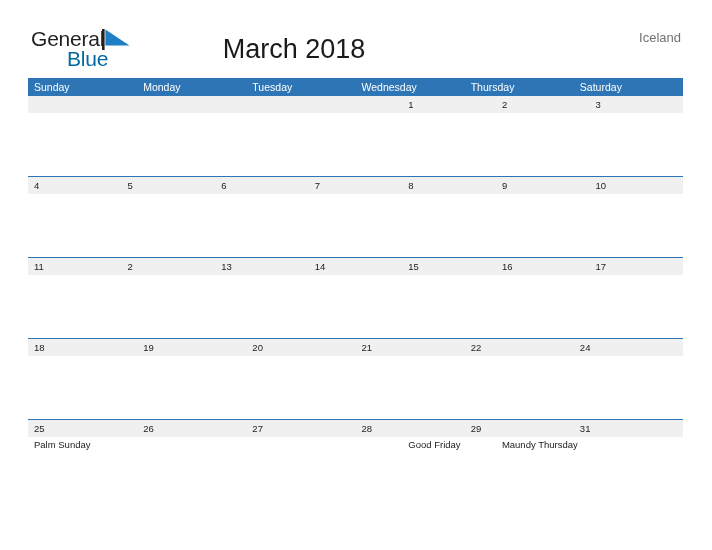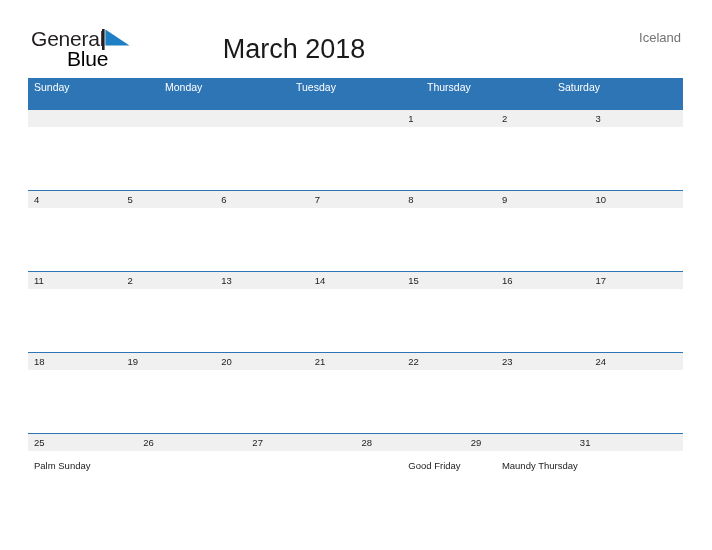--- a/index.html
+++ b/index.html
@@ -48,21 +48,21 @@
     color: #231f20;
     font-family: "Liberation Sans", sans-serif;
   }
   .logo-blue {
     position: absolute;
     left: 36px;
     top: 20px;
     font-size: 21px;
     line-height: 21px;
     letter-spacing: -0.2px;
-    color: #000000;
+    color: #0369a1;
     font-family: "Liberation Sans", sans-serif;
   }
   .logo-flag {
     position: absolute;
     left: 71px;
     top: 1px;
     width: 28px;
     height: 21px;
   }
 
@@ -94,21 +94,21 @@
   .calendar {
     position: absolute;
     left: 28px;
     top: 78px;
     width: 655px;
   }
 
   .weekday-row {
     display: flex;
     width: 655px;
-    height: 32px;
+    height: 18px;
     background: #2e75b6;
   }
   .weekday-cell {
     flex: 1 1 0;
     font-size: 10.5px;
     line-height: 18px;
     color: #ffffff;
     padding-left: 6px;
     box-sizing: border-box;
     white-space: nowrap;
@@ -142,21 +142,21 @@
 
   .events-strip {
     display: flex;
     width: 655px;
     height: 63px;
     background: #ffffff;
   }
   .event-cell {
     flex: 1 1 0;
     padding-left: 6px;
-    padding-top: 9px;
+    padding-top: 2px;
     box-sizing: border-box;
   }
   .event-text {
     font-size: 9.5px;
     line-height: 12px;
     color: #222222;
     white-space: nowrap;
     display: block;
   }
 </style>
@@ -182,20 +182,21 @@
 
     <div class="region">Iceland</div>
   </div>
 
   <div class="calendar">
 
     <div class="weekday-row">
       <div class="weekday-cell">Sunday</div>
       <div class="weekday-cell">Monday</div>
       <div class="weekday-cell">Tuesday</div>
+      <div class="weekday-cell">Wednesday</div>
       <div class="weekday-cell">Thursday</div>
       <div class="weekday-cell">Saturday</div>
     </div>
 
     <div class="week-row first">
       <div class="dates-strip">
         <div class="date-cell"></div>
         <div class="date-cell"></div>
         <div class="date-cell"></div>
         <div class="date-cell"></div>
@@ -298,21 +299,20 @@
       </div>
     </div>
 
     <div class="week-row">
       <div class="dates-strip">
         <div class="date-cell">18</div>
         <div class="date-cell">19</div>
         <div class="date-cell">20</div>
         <div class="date-cell">21</div>
         <div class="date-cell">22</div>
-        <div class="date-cell">23</div>
         <div class="date-cell">24</div>
       </div>
       <div class="events-strip">
         <div class="event-cell">
             <span class="event-text"></span>
           </div>
         <div class="event-cell">
             <span class="event-text"></span>
           </div>
         <div class="event-cell">

